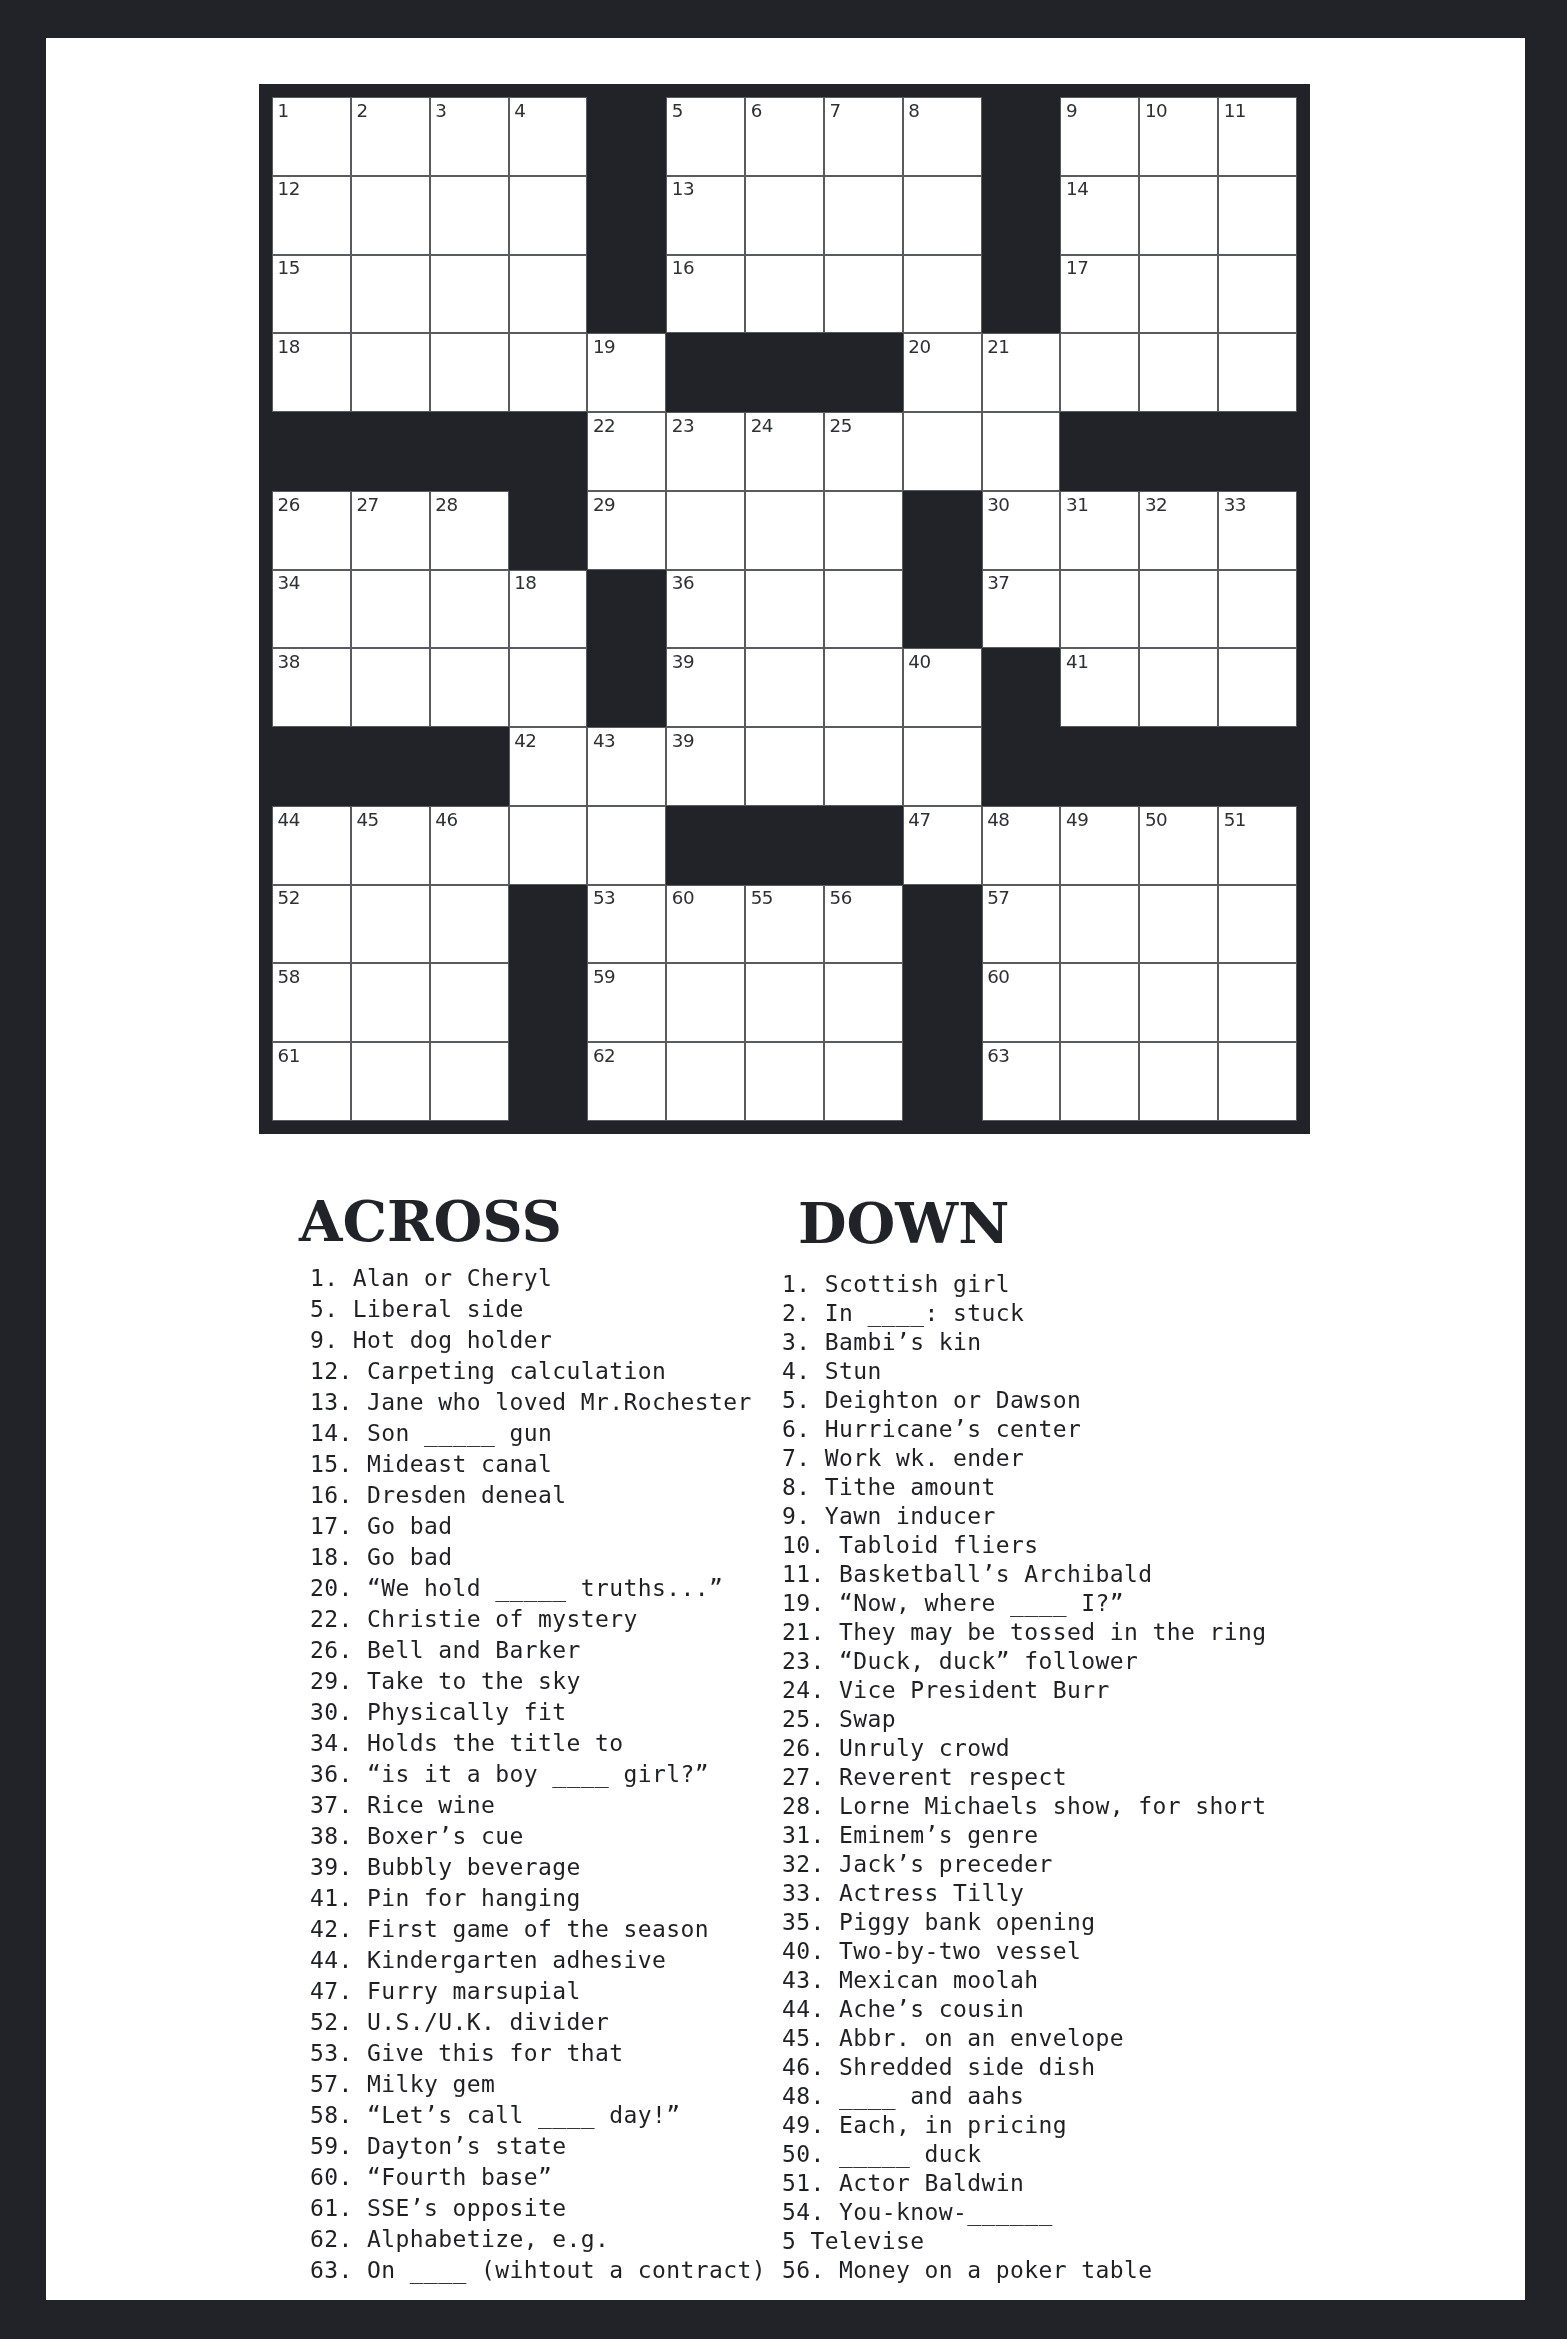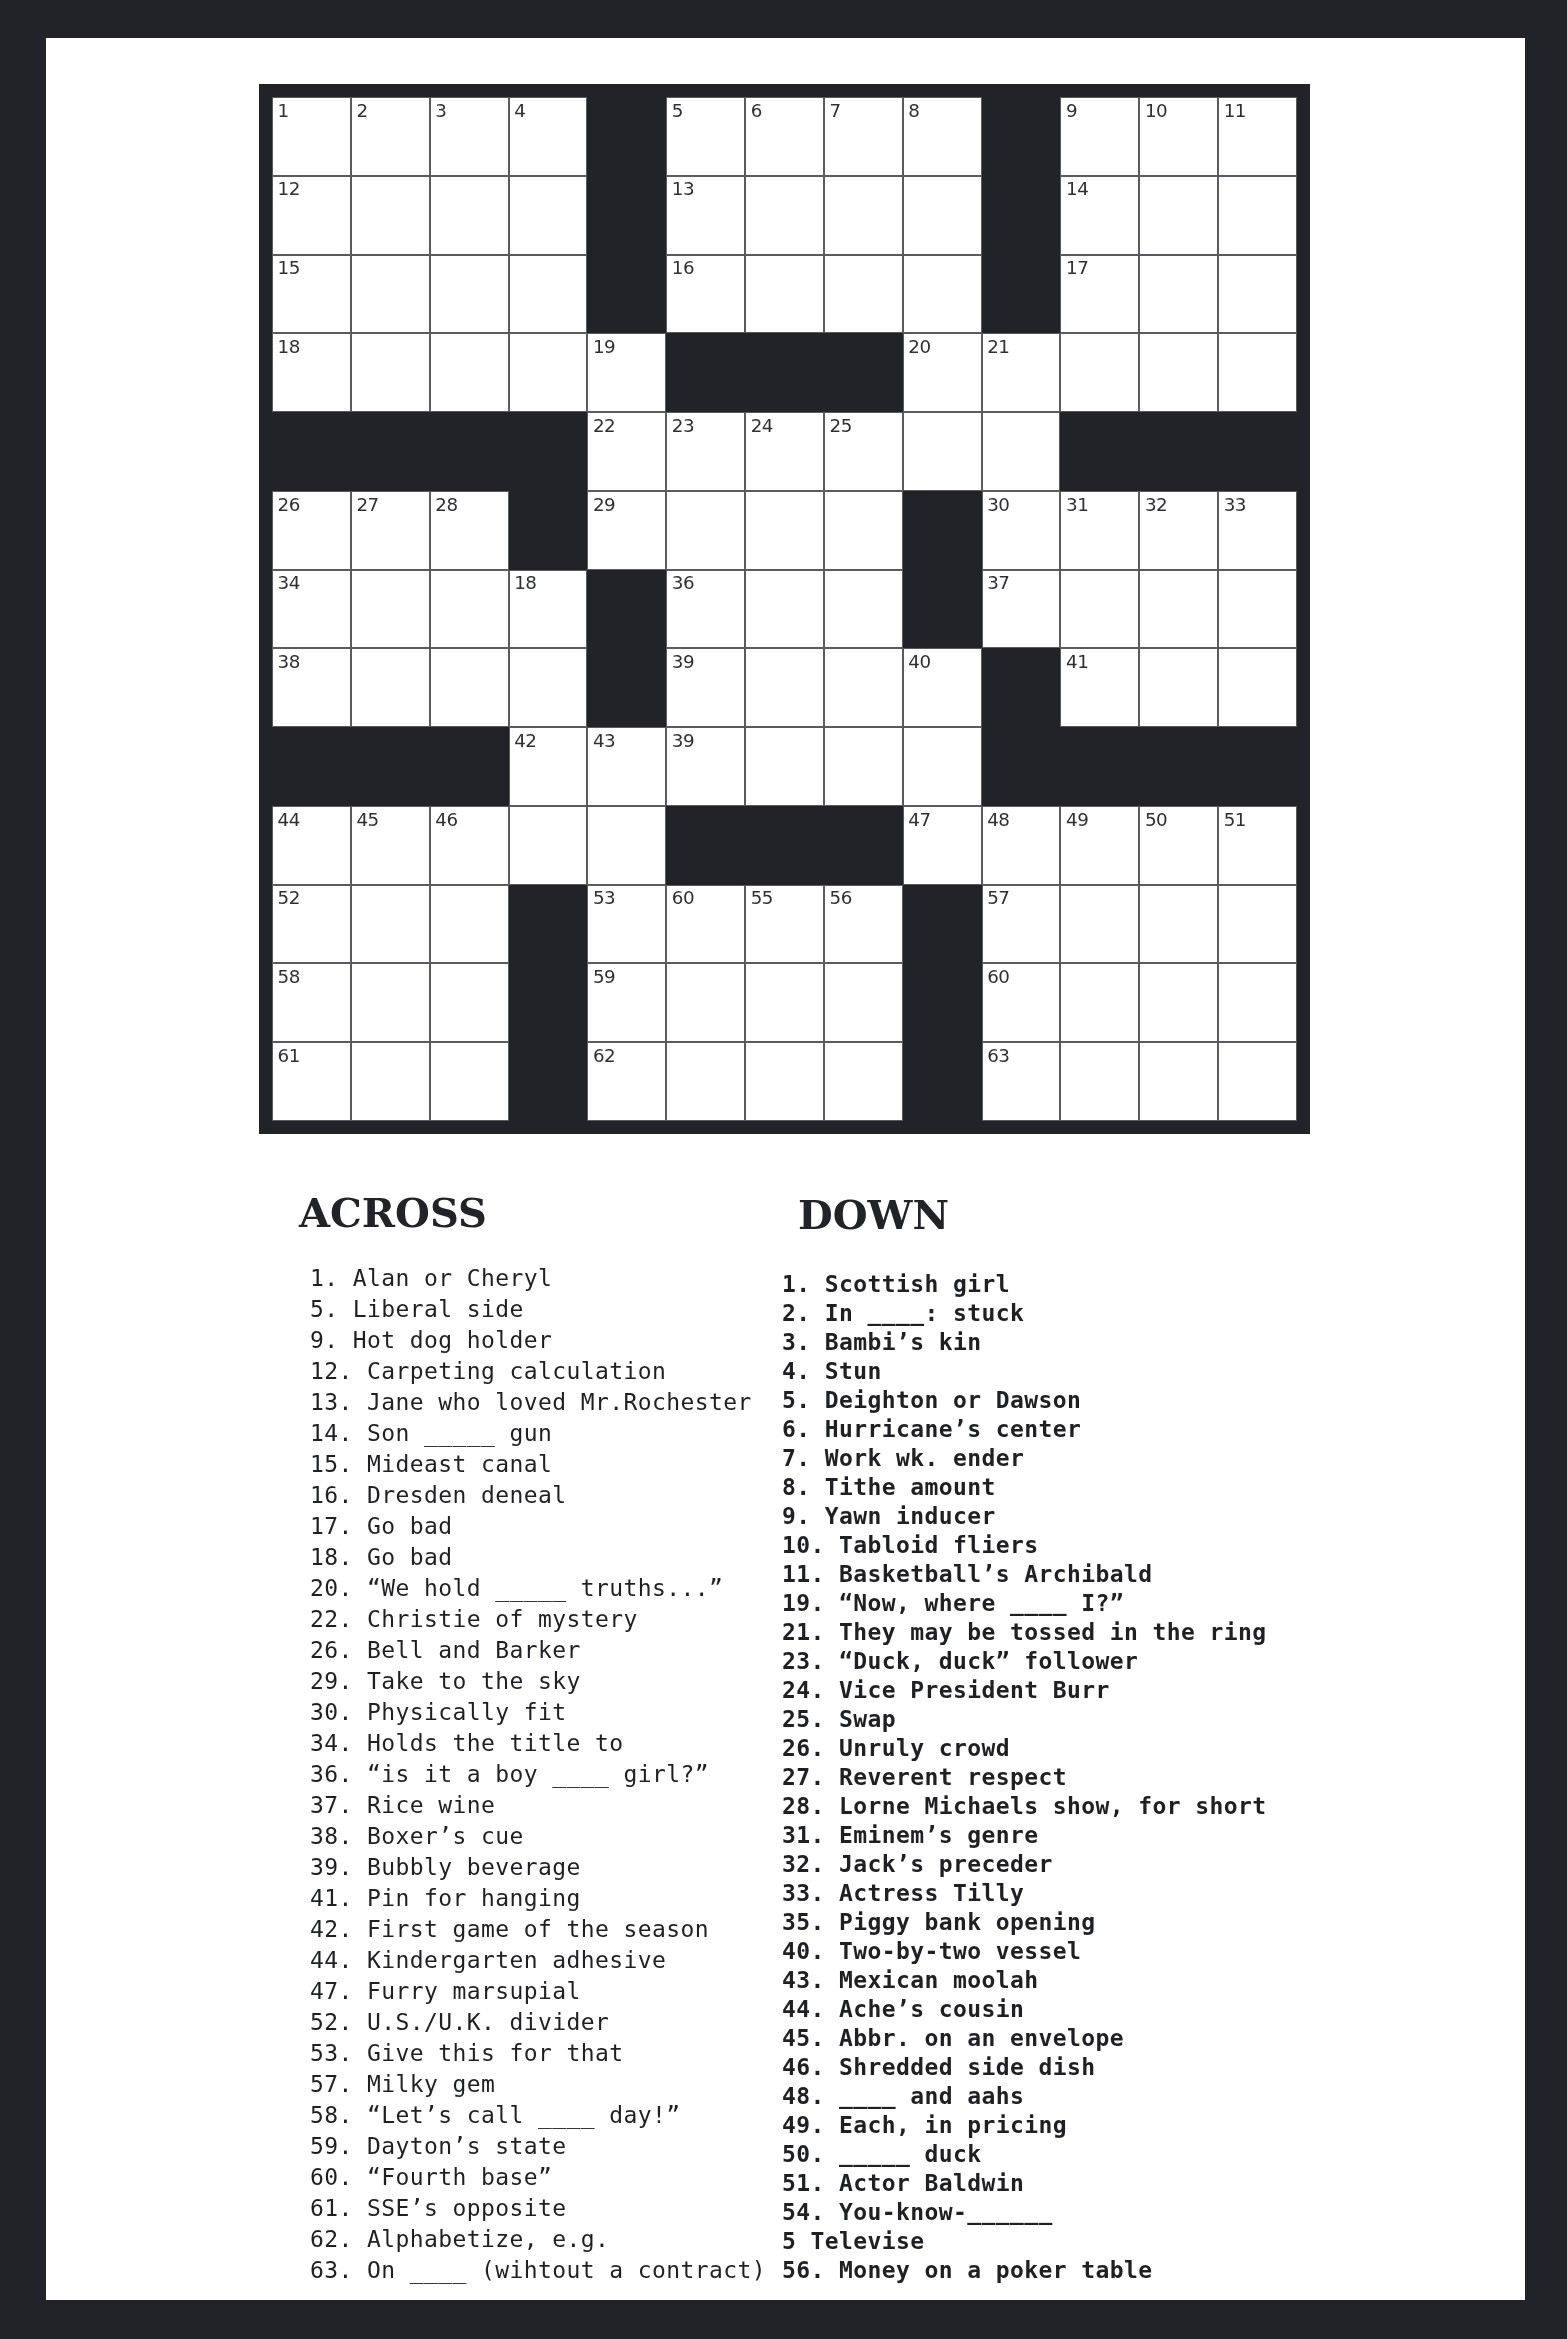--- a/index.html
+++ b/index.html
@@ -50,39 +50,39 @@
     top:2.7px;left:4.6px;
     font:18.3px/1.1 "DejaVu Sans",sans-serif;
     color:var(--numcol);
     letter-spacing:-0.5px;
   }
   .clue-head{
     position:absolute;
     margin:0;
     font-family:"DejaVu Serif",serif;
     font-weight:bold;
-    font-size:40px;
+    font-size:56px;
     line-height:1;
     letter-spacing:0px;
     color:var(--ink);
   }
   #across-head{left:299px;top:1193px;}
   #down-head{left:798px;top:1195px;}
   .clue-list{
     position:absolute;
     color:#1f2023;
     font-family:"DejaVu Sans Mono",monospace;
     font-size:23px;
     letter-spacing:0.4px;
     white-space:pre;
   }
   #across-list{left:310px;top:1263px;}
   #across-list .clue{line-height:31px;}
   #down-list{left:782px;top:1270px;}
-  #down-list .clue{line-height:29px;font-weight:bold;}
+  #down-list .clue{line-height:29px;}
 </style>
 </head>
 <body>
 
 <div class="page">
   <div class="frame"></div>
 
   <div class="grid" id="grid">
       <div class="cell">
         <span class="num">1</span>

